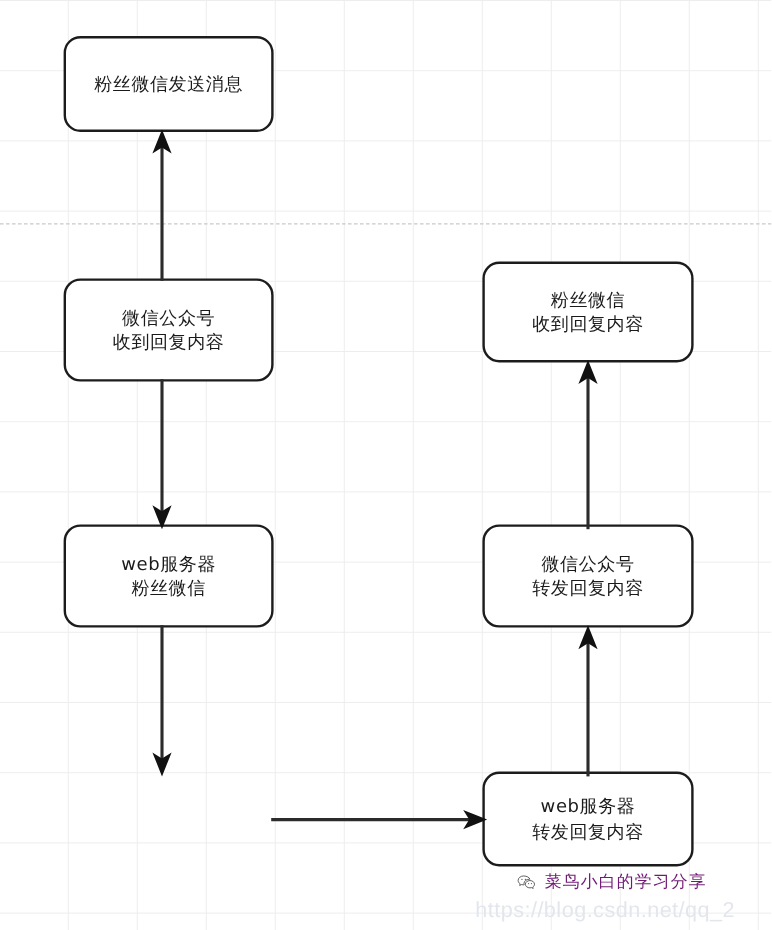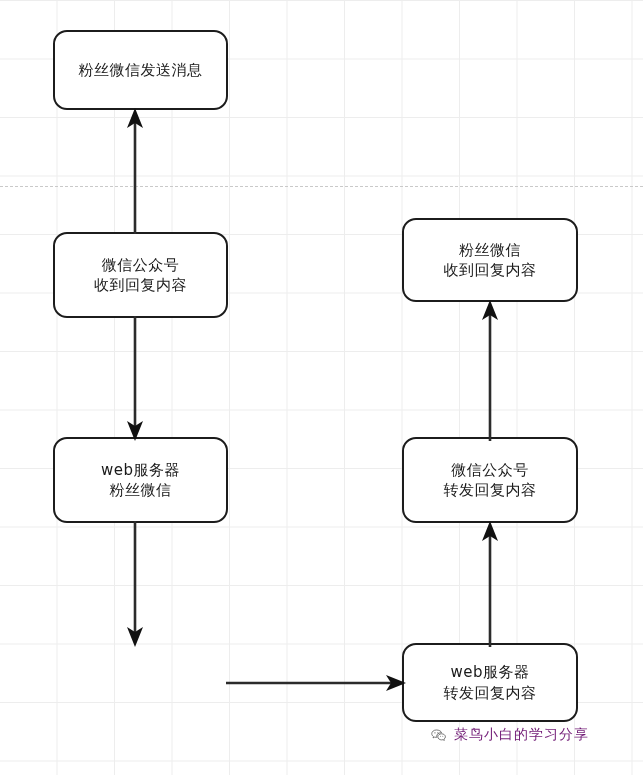--- a/index.html
+++ b/index.html
@@ -175,14 +175,15 @@
       <path d="M9 4.2c-3.6 0-6.5 2.3-6.5 5.2 0 1.6 0.9 3.1 2.4 4.1l-0.6 1.9 2.2-1.1c0.8 0.2 1.6 0.35 2.5 0.35 0.2 0 0.4 0 0.6-0.02-0.15-0.45-0.23-0.9-0.23-1.4 0-2.9 2.8-5.2 6.3-5.2 0.25 0 0.5 0.01 0.72 0.04C15.8 5.9 12.7 4.2 9 4.2z" fill="none" stroke="#555555" stroke-width="1.1"></path>
       <circle cx="7" cy="8.2" r="0.85" fill="#555555"></circle>
       <circle cx="11.1" cy="8.2" r="0.85" fill="#555555"></circle>
       <path d="M16.4 9.6c-3 0-5.4 1.9-5.4 4.3 0 2.4 2.4 4.3 5.4 4.3 0.68 0 1.33-0.1 1.93-0.28l1.9 0.95-0.52-1.6c1.25-0.8 2.05-2.05 2.05-3.37 0-2.4-2.4-4.3-5.36-4.3z" fill="none" stroke="#555555" stroke-width="1.1"></path>
       <circle cx="14.8" cy="13.2" r="0.7" fill="#555555"></circle>
       <circle cx="18.1" cy="13.2" r="0.7" fill="#555555"></circle>
     </svg>
     <span class="wm-text">菜鸟小白的学习分享</span>
   </div>
 
+  <div id="url-watermark">https://blog.csdn.net/qq_2</div>
 
 </div>
 
 </body></html>

